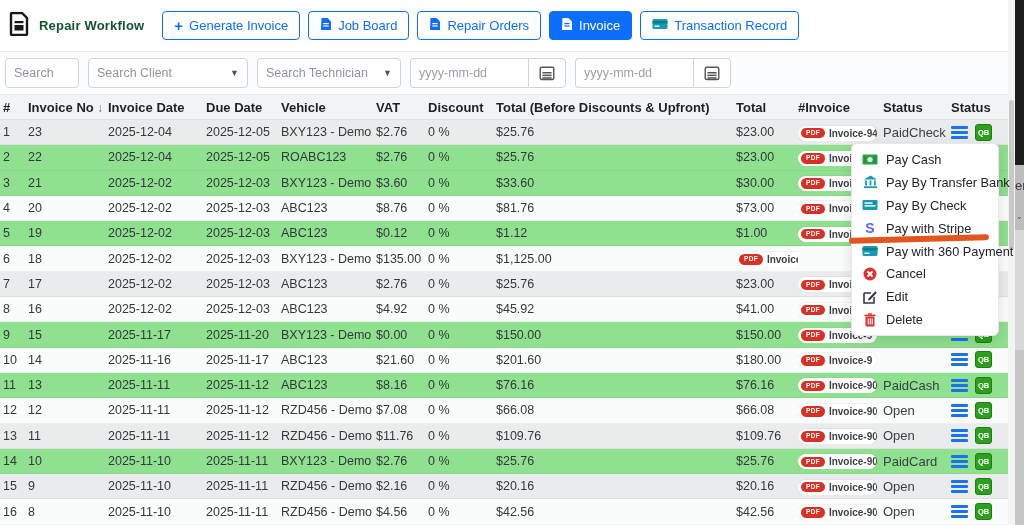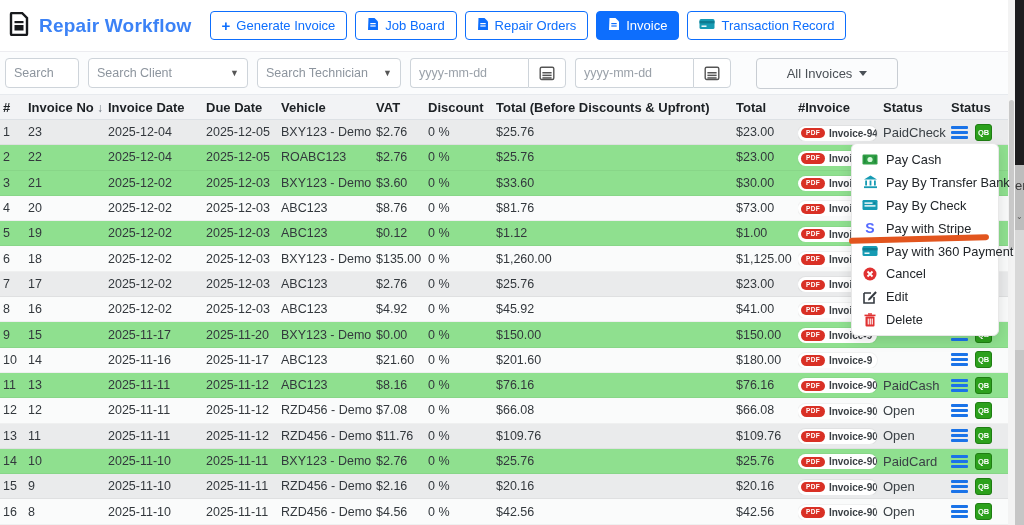--- a/index.html
+++ b/index.html
@@ -4,21 +4,21 @@
 <style>
   * { margin:0; padding:0; box-sizing:border-box; }
   html,body { width:1024px; height:525px; overflow:hidden; background:#fff;
               font-family:"Liberation Sans", sans-serif; color:#212529; }
   #app { position:absolute; left:0; top:0; width:1008px; height:525px; background:#fbfcfd; }
 
   
   .topbar { display:flex; align-items:center; height:52px; background:#fff;
             border-bottom:1px solid #ececf0; padding-left:8px; }
   .title-wrap { display:flex; align-items:center; gap:9px; }
-  .page-title { font-size:19px; font-weight:bold; color:#3b82f6; letter-spacing:.2px; }
+  .page-title { font-size:13px; font-weight:bold; color:#14532d; letter-spacing:.2px; }
   .nav-btns { display:flex; gap:8px; margin-left:18px; }
   .btn { display:flex; align-items:center; gap:6px; height:29px; padding:0 11px;
          border:1px solid #0d6efd; border-radius:4px; background:#fff; color:#0d6efd;
          font-size:13px; cursor:pointer; white-space:nowrap; }
   .btn.active { background:#0d6efd; color:#fff; }
   .btn svg { flex:0 0 auto; }
   .plus-glyph { font-size:15px; font-weight:bold; line-height:1; }
 
   
   .filterbar { display:flex; align-items:center; height:43px; background:#fbfcfd;
@@ -176,24 +176,20 @@
       <input placeholder="yyyy-mm-dd" style="">
       <div class="cal-btn">
         <svg width="16" height="16" viewBox="0 0 16 16">
           <rect x="1.2" y="2.2" width="13.6" height="12.3" rx="1.5" fill="none" stroke="#555" stroke-width="1.4"></rect>
           <rect x="3.4" y="7" width="9.2" height="1.5" fill="#555"></rect>
           <rect x="3.4" y="9.6" width="9.2" height="1.5" fill="#555"></rect>
           <rect x="3.4" y="12.2" width="9.2" height="1.5" fill="#555"></rect>
         </svg>
       </div>
     </div>
-    <div class="all-inv-btn" style="margin-left:25px;">
-      <span>All Invoices</span>
-      <span class="caret-down"></span>
-    </div>
   </div>
 
   <div class="grid-row thead">
       <div class="cell first">#</div>
       <div class="cell">Invoice No<span class="sort-arrow"> ↓</span></div>
       <div class="cell">Invoice Date</div>
       <div class="cell">Due Date</div>
       <div class="cell">Vehicle</div>
       <div class="cell">VAT</div>
       <div class="cell">Discount</div>
@@ -326,21 +322,20 @@
         </div>
       </div>
       <div class="grid-row bg-white">
         <div class="cell first">6</div>
         <div class="cell">18</div>
         <div class="cell">2025-12-02</div>
         <div class="cell">2025-12-03</div>
         <div class="cell">BXY123 - Demo</div>
         <div class="cell">$135.00</div>
         <div class="cell">0 %</div>
-        <div class="cell">$1,260.00</div>
         <div class="cell">$1,125.00</div>
         <div class="cell"><span class="inv-pill">
             <span class="pdf-chip">PDF</span>
             <span class="lbl">Invoice-9</span>
           </span></div>
         <div class="cell status-txt"></div>
         <div class="cell act-cell">
           <span class="hamburger">
             <span></span>
             <span></span>

